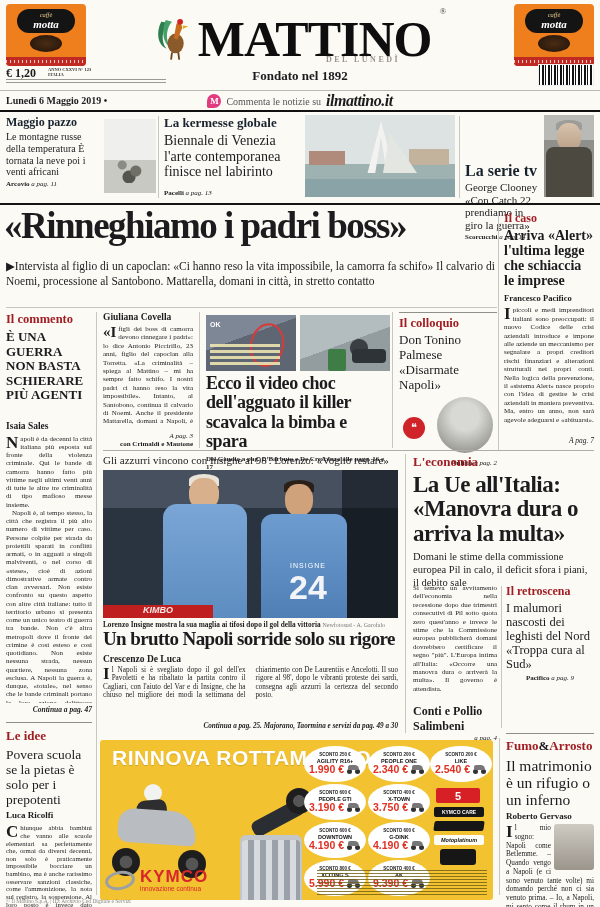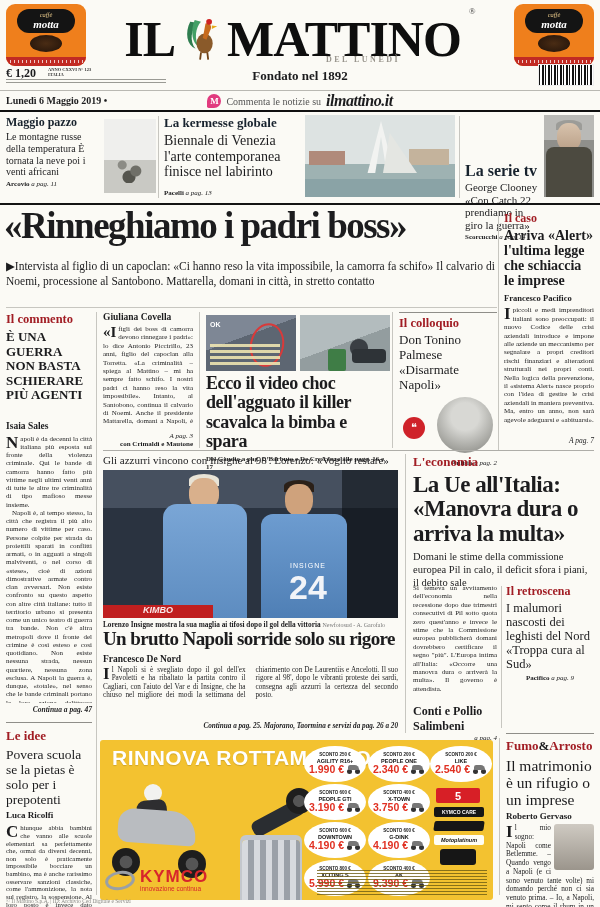--- a/index.html
+++ b/index.html
@@ -14,21 +14,21 @@
   .hr { position:absolute; height:1px; background:#c7c6c0; }
   .kick-red { color:#a11d24; font-weight:bold; }
   .kick-dark { color:#17222d; font-weight:bold; }
   .it { font-style:italic; }
   .b { font-weight:bold; }
   .jtxt { text-align:justify; line-height:1.2; hyphens:none; }
   .dc { float:left; font-size:17px; line-height:.8; font-weight:bold; margin:1px 2px 0 0; }
   .clip { overflow:hidden; }
 
   
-  .motta { background:#ef7f1c; border-radius:9px; overflow:hidden; }
+  .motta { background:#ef7f1c; border-radius:4px; overflow:hidden; }
   .motta .chip { position:absolute; left:11px; top:5px; width:58px; height:24px; background:#141414; border-radius:12px;
                  display:flex; flex-direction:column; align-items:center; justify-content:center; }
   .motta .c1 { font-size:6.5px; color:#e8c98a; font-style:italic; line-height:1; }
   .motta .c2 { font-size:11px; color:#fff; font-weight:bold; font-style:italic; line-height:1; }
   .motta .cup { position:absolute; left:24px; top:31px; width:32px; height:17px; background:radial-gradient(#4a2c14,#20120a); border-radius:50%; }
   .motta .strip { position:absolute; left:0; bottom:0; width:100%; height:9px; background:#c12a23;
                   background-image:repeating-linear-gradient(90deg,rgba(255,255,255,.75) 0 1px,transparent 1px 4px); background-size:100% 3px; background-position:center; background-repeat:no-repeat; }
   .micro { background:repeating-linear-gradient(#9a9a94 0 1px,transparent 1px 3px); }
   .micro-y { background:repeating-linear-gradient(#6e5d12 0 1px,transparent 1px 3px); opacity:.8; }
   .barcode { background:repeating-linear-gradient(90deg,#111 0 1px,#fff 1px 3px,#111 3px 5px,#fff 5px 6px); border:1px solid #eee; }
@@ -129,21 +129,20 @@
   <div class="abs motta" style="left:514px;top:4px;width:80px;height:62px;">
     <div class="chip">
       <div class="c1">caffè</div>
       <div class="c2">motta</div>
     </div>
     <div class="cup"></div>
     <div class="strip"></div>
   </div>
 
   <div class="abs mast-title" style="left:88px;top:6px;width:424px;height:56px;">
-    <span class="mast-word">IL</span>
     <svg class="rooster" viewBox="0 0 40 52">
       <path d="M8,8 C2,20 4,34 14,38 C7,30 9,16 16,9 Z" fill="#2e7d4f"></path>
       <path d="M13,6 C8,18 10,32 18,36 C12,28 14,14 20,8 Z" fill="#43a066"></path>
       <ellipse cx="24" cy="32" rx="9" ry="11" fill="#8a5a2a"></ellipse>
       <path d="M25,10 C30,8 33,13 30,18 L26,28 L22,26 Z" fill="#c76b1e"></path>
       <circle cx="29" cy="8" r="3.2" fill="#cf2222"></circle>
       <path d="M32,12 L38,13 L32,16 Z" fill="#e6a817"></path>
       <path d="M20,42 L19,50 M27,42 L28,50" stroke="#6f4318" stroke-width="2"></path>
     </svg>
     <span class="mast-word">MATTINO</span>
@@ -288,25 +287,25 @@
     <div class="sp-p2"></div>
     <div class="sp-name">INSIGNE</div>
     <div class="sp-num">24</div>
     <div class="sp-board">KIMBO</div>
   </div>
   <div class="abs" style="left:103px;top:620px;width:295px;font-size:7.3px;">
     <span class="b">Lorenzo Insigne mostra la sua maglia ai tifosi dopo il gol della vittoria</span>
     <span style="font-size:6px;color:#777;">Newfotosud - A. Garofalo</span>
   </div>
   <div class="abs b" style="left:103px;top:629px;width:295px;font-size:19px;letter-spacing:-0.6px;line-height:1;">Un brutto Napoli sorride solo su rigore</div>
-  <div class="abs b" style="left:103px;top:654px;font-size:9.5px;">Francesco De Nord</div>
+  <div class="abs b" style="left:103px;top:654px;font-size:9.5px;">Crescenzo De Luca</div>
   <div class="abs jtxt clip" style="left:103px;top:666px;width:295px;height:54px;font-size:7.2px;line-height:1.16;column-count:2;column-gap:10px;">
     <span class="dc">I</span><span>l Napoli si è svegliato dopo il gol dell'ex Pavoletti e ha ribaltato la partita contro il Cagliari, con l'aiuto del Var e di Insigne, che ha chiuso nel migliore dei modi la settimana del chiarimento con De Laurentiis e Ancelotti. Il suo rigore al 98', dopo le vibranti proteste dei sardi, consegna agli azzurri la certezza del secondo posto.</span>
   </div>
-  <div class="abs it b" style="left:103px;top:722px;width:295px;font-size:7.2px;text-align:right;">Continua a pag. 25. Majorano, Taormina e servizi da pag. 26 a 20</div>
+  <div class="abs it b" style="left:103px;top:722px;width:295px;font-size:7.2px;text-align:right;">Continua a pag. 25. Majorano, Taormina e servizi da pag. 49 a 30</div>
   <div class="vr" style="left:405px;top:454px;height:279px;"></div>
 
   <div class="abs" style="left:413px;top:454px;width:181px;">
     <div class="kick-red" style="font-size:13px;">L'economia</div>
     <div class="b" style="font-size:23px;line-height:1.06;letter-spacing:-0.5px;margin:3px 0 5px;">La Ue all'Italia: «Manovra dura o arriva la multa»</div>
     <div style="font-size:10.5px;line-height:1.22;">Domani le stime della commissione europea Pil in calo, il deficit sfora i piani, il debito sale</div>
   </div>
   <div class="abs" style="left:413px;top:584px;width:84px;height:146px;">
     <div class="jtxt clip" style="font-size:7px;line-height:1.2;height:118px;">Si temeva un avvitamento dell'economia nella recessione dopo due trimestri consecutivi di Pil sotto quota zero quest'anno e invece le stime che la Commissione europea pubblicherà domani dovrebbero certificare il segno "più". L'Europa intima all'Italia: «Occorre una manovra dura o arriverà la multa». Il governo è attendista.</div>
     <div class="b" style="font-size:12px;text-align:left;margin-top:2px;">Conti e Pollio Salimbeni</div>
@@ -318,21 +317,21 @@
     <div style="font-size:12.5px;line-height:1.12;margin:2px 0 3px;">I malumori nascosti dei leghisti del Nord «Troppa cura al Sud»</div>
     <div style="font-size:7px;text-align:center;"><span class="b">Pacifico</span> <span class="it">a pag. 9</span></div>
   </div>
 
   <div class="hr" style="left:506px;top:733px;width:88px;background:#8f8e89;"></div>
 
   <div class="abs" style="left:506px;top:738px;width:88px;height:158px;">
     <div style="font-size:13px;font-weight:bold;">
       <span class="kick-red">Fumo</span><span>&amp;</span><span class="kick-red">Arrosto</span>
     </div>
-    <div style="font-size:15.5px;line-height:1.1;margin:3px 0;">Il matrimonio è un rifugio o un imprese</div>
+    <div style="font-size:15.5px;line-height:1.1;margin:3px 0;">Il matrimonio è un rifugio o un inferno</div>
     <div class="b" style="font-size:9px;margin:2px 0 3px;">Roberto Gervaso</div>
     <div class="jtxt" style="font-size:7.3px;line-height:1.2;">
       <span class="gerv-photo"></span>
       <span class="dc">I</span><span>l mio sogno: Napoli come Betlemme. – Quando vengo a Napoli (e ci sono venuto tante volte) mi domando perché non ci sia venuto prima. – Io, a Napoli, mi sento come il rhum in un babà.</span>
     </div>
 
   </div>
 
   <div class="hr" style="left:6px;top:722px;width:86px;background:#8f8e89;"></div>
   <div class="abs" style="left:6px;top:728px;width:86px;height:165px;">

